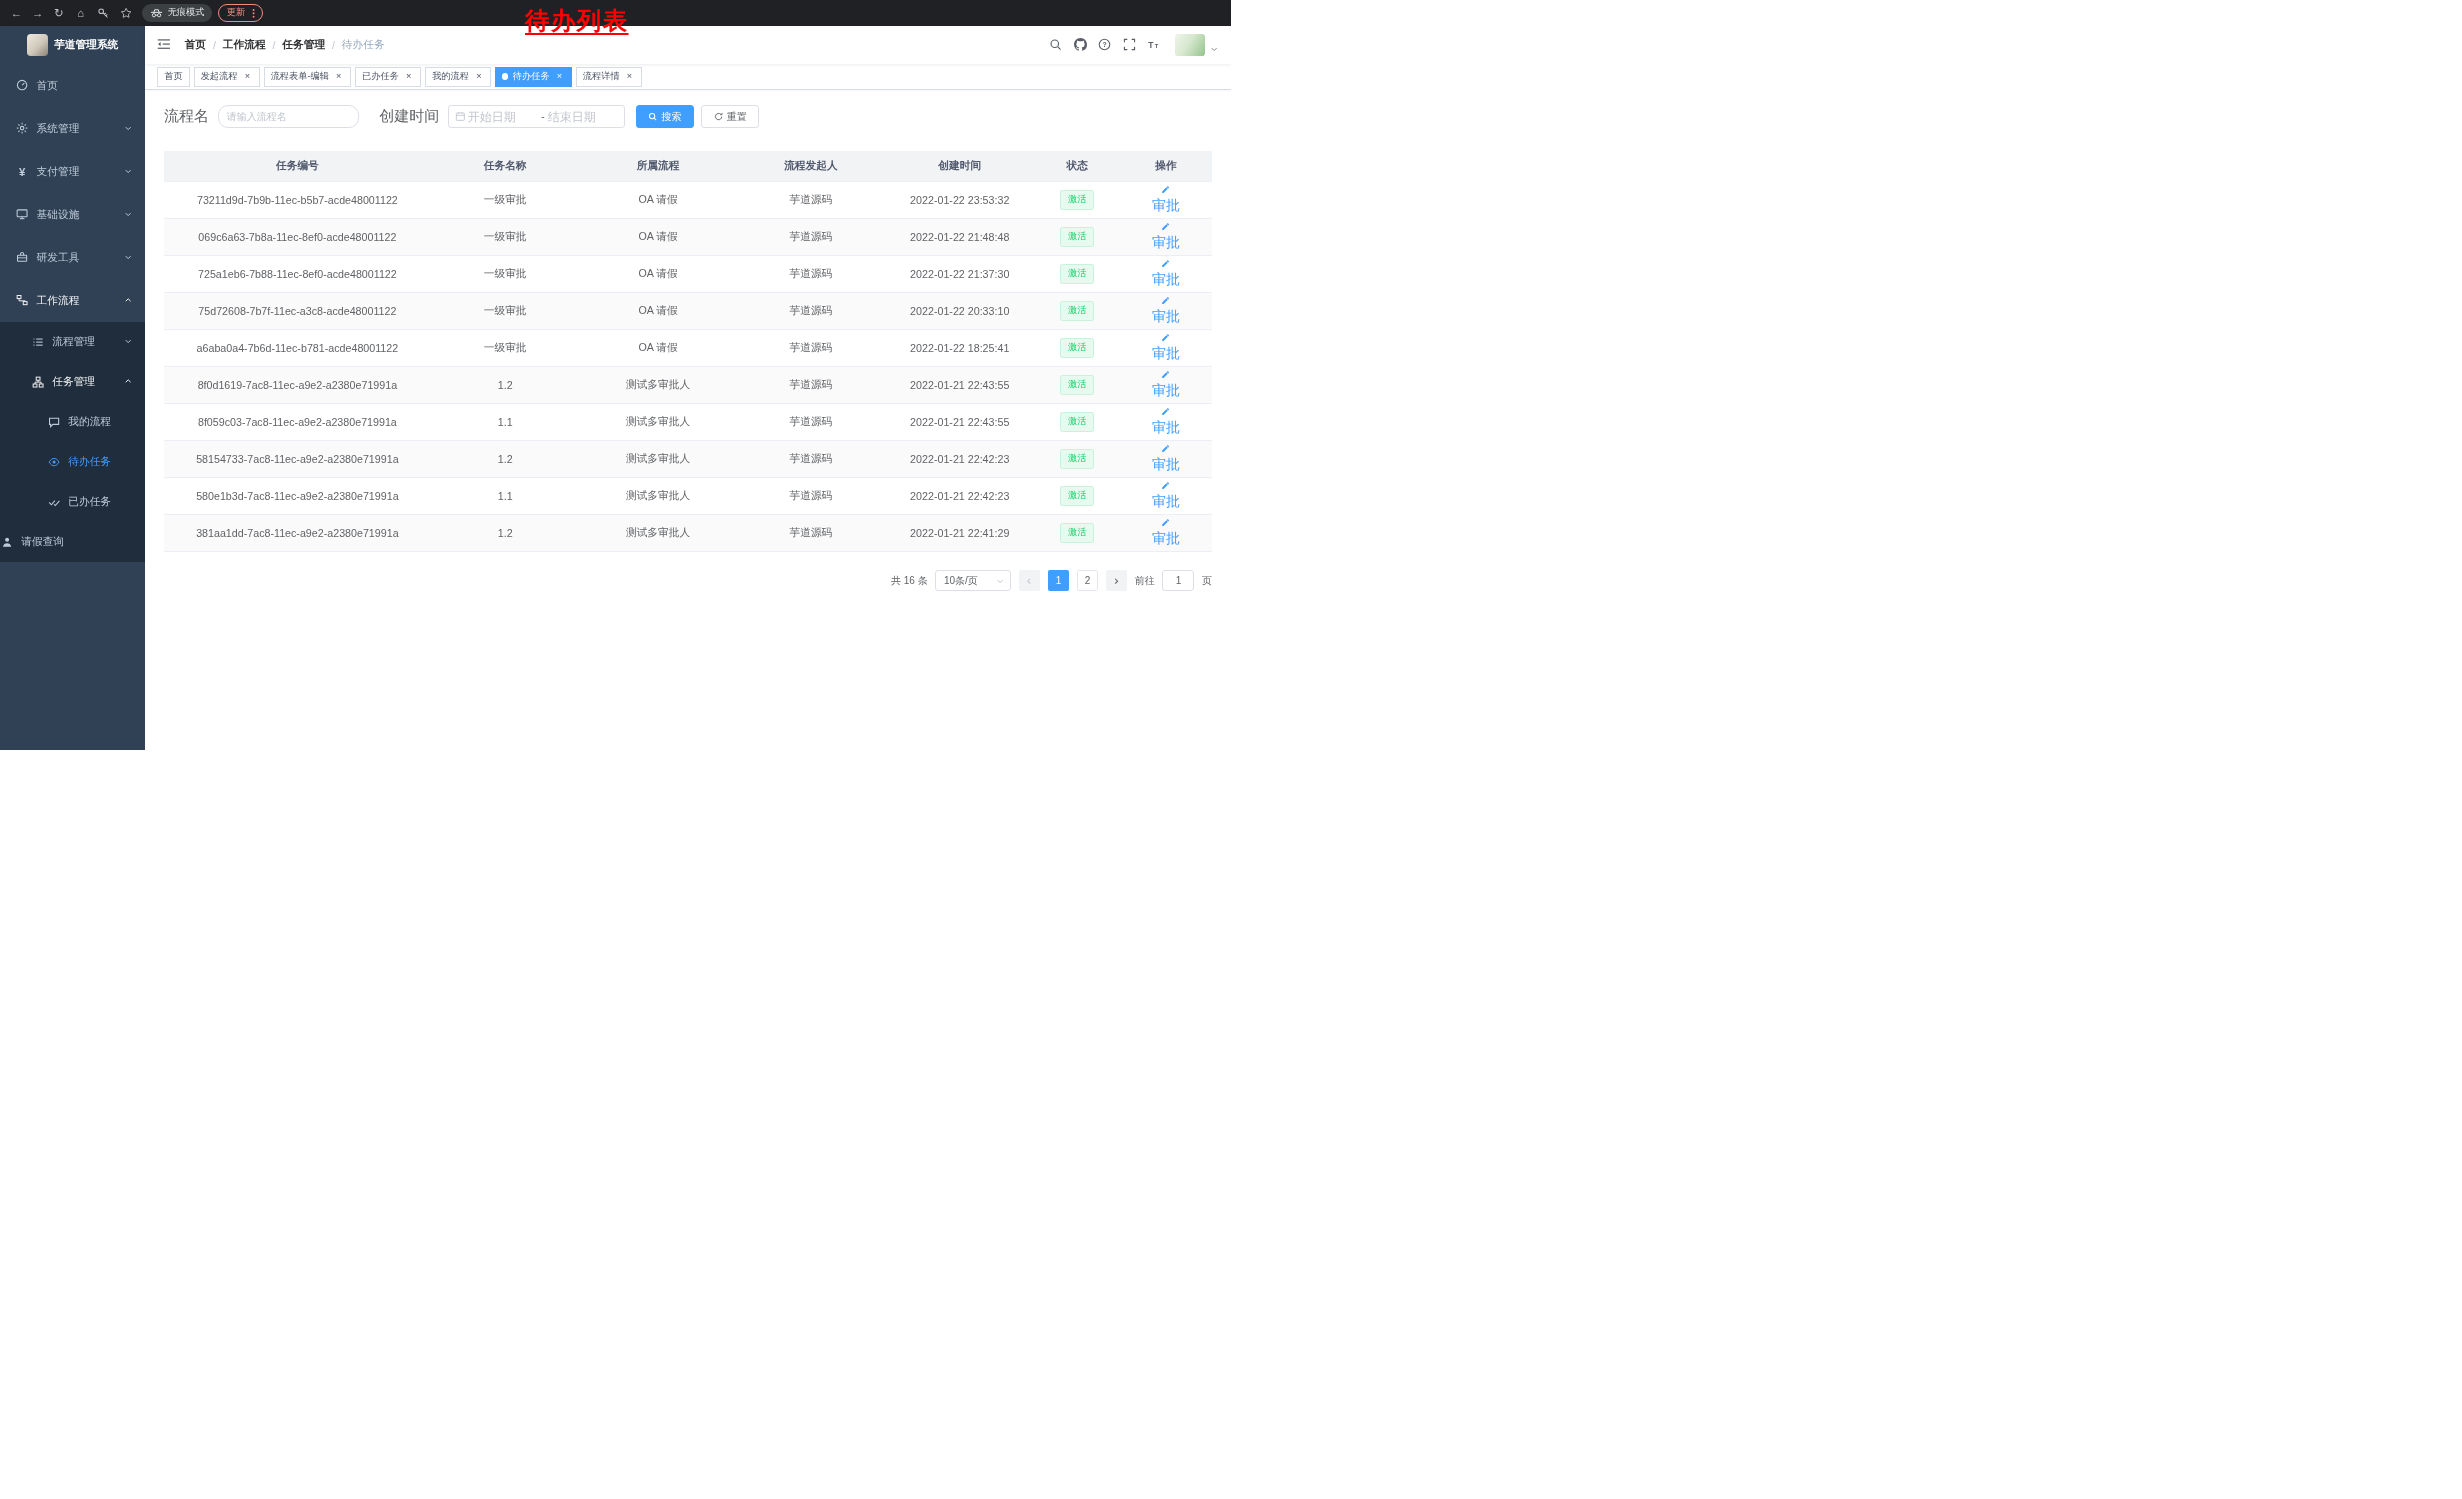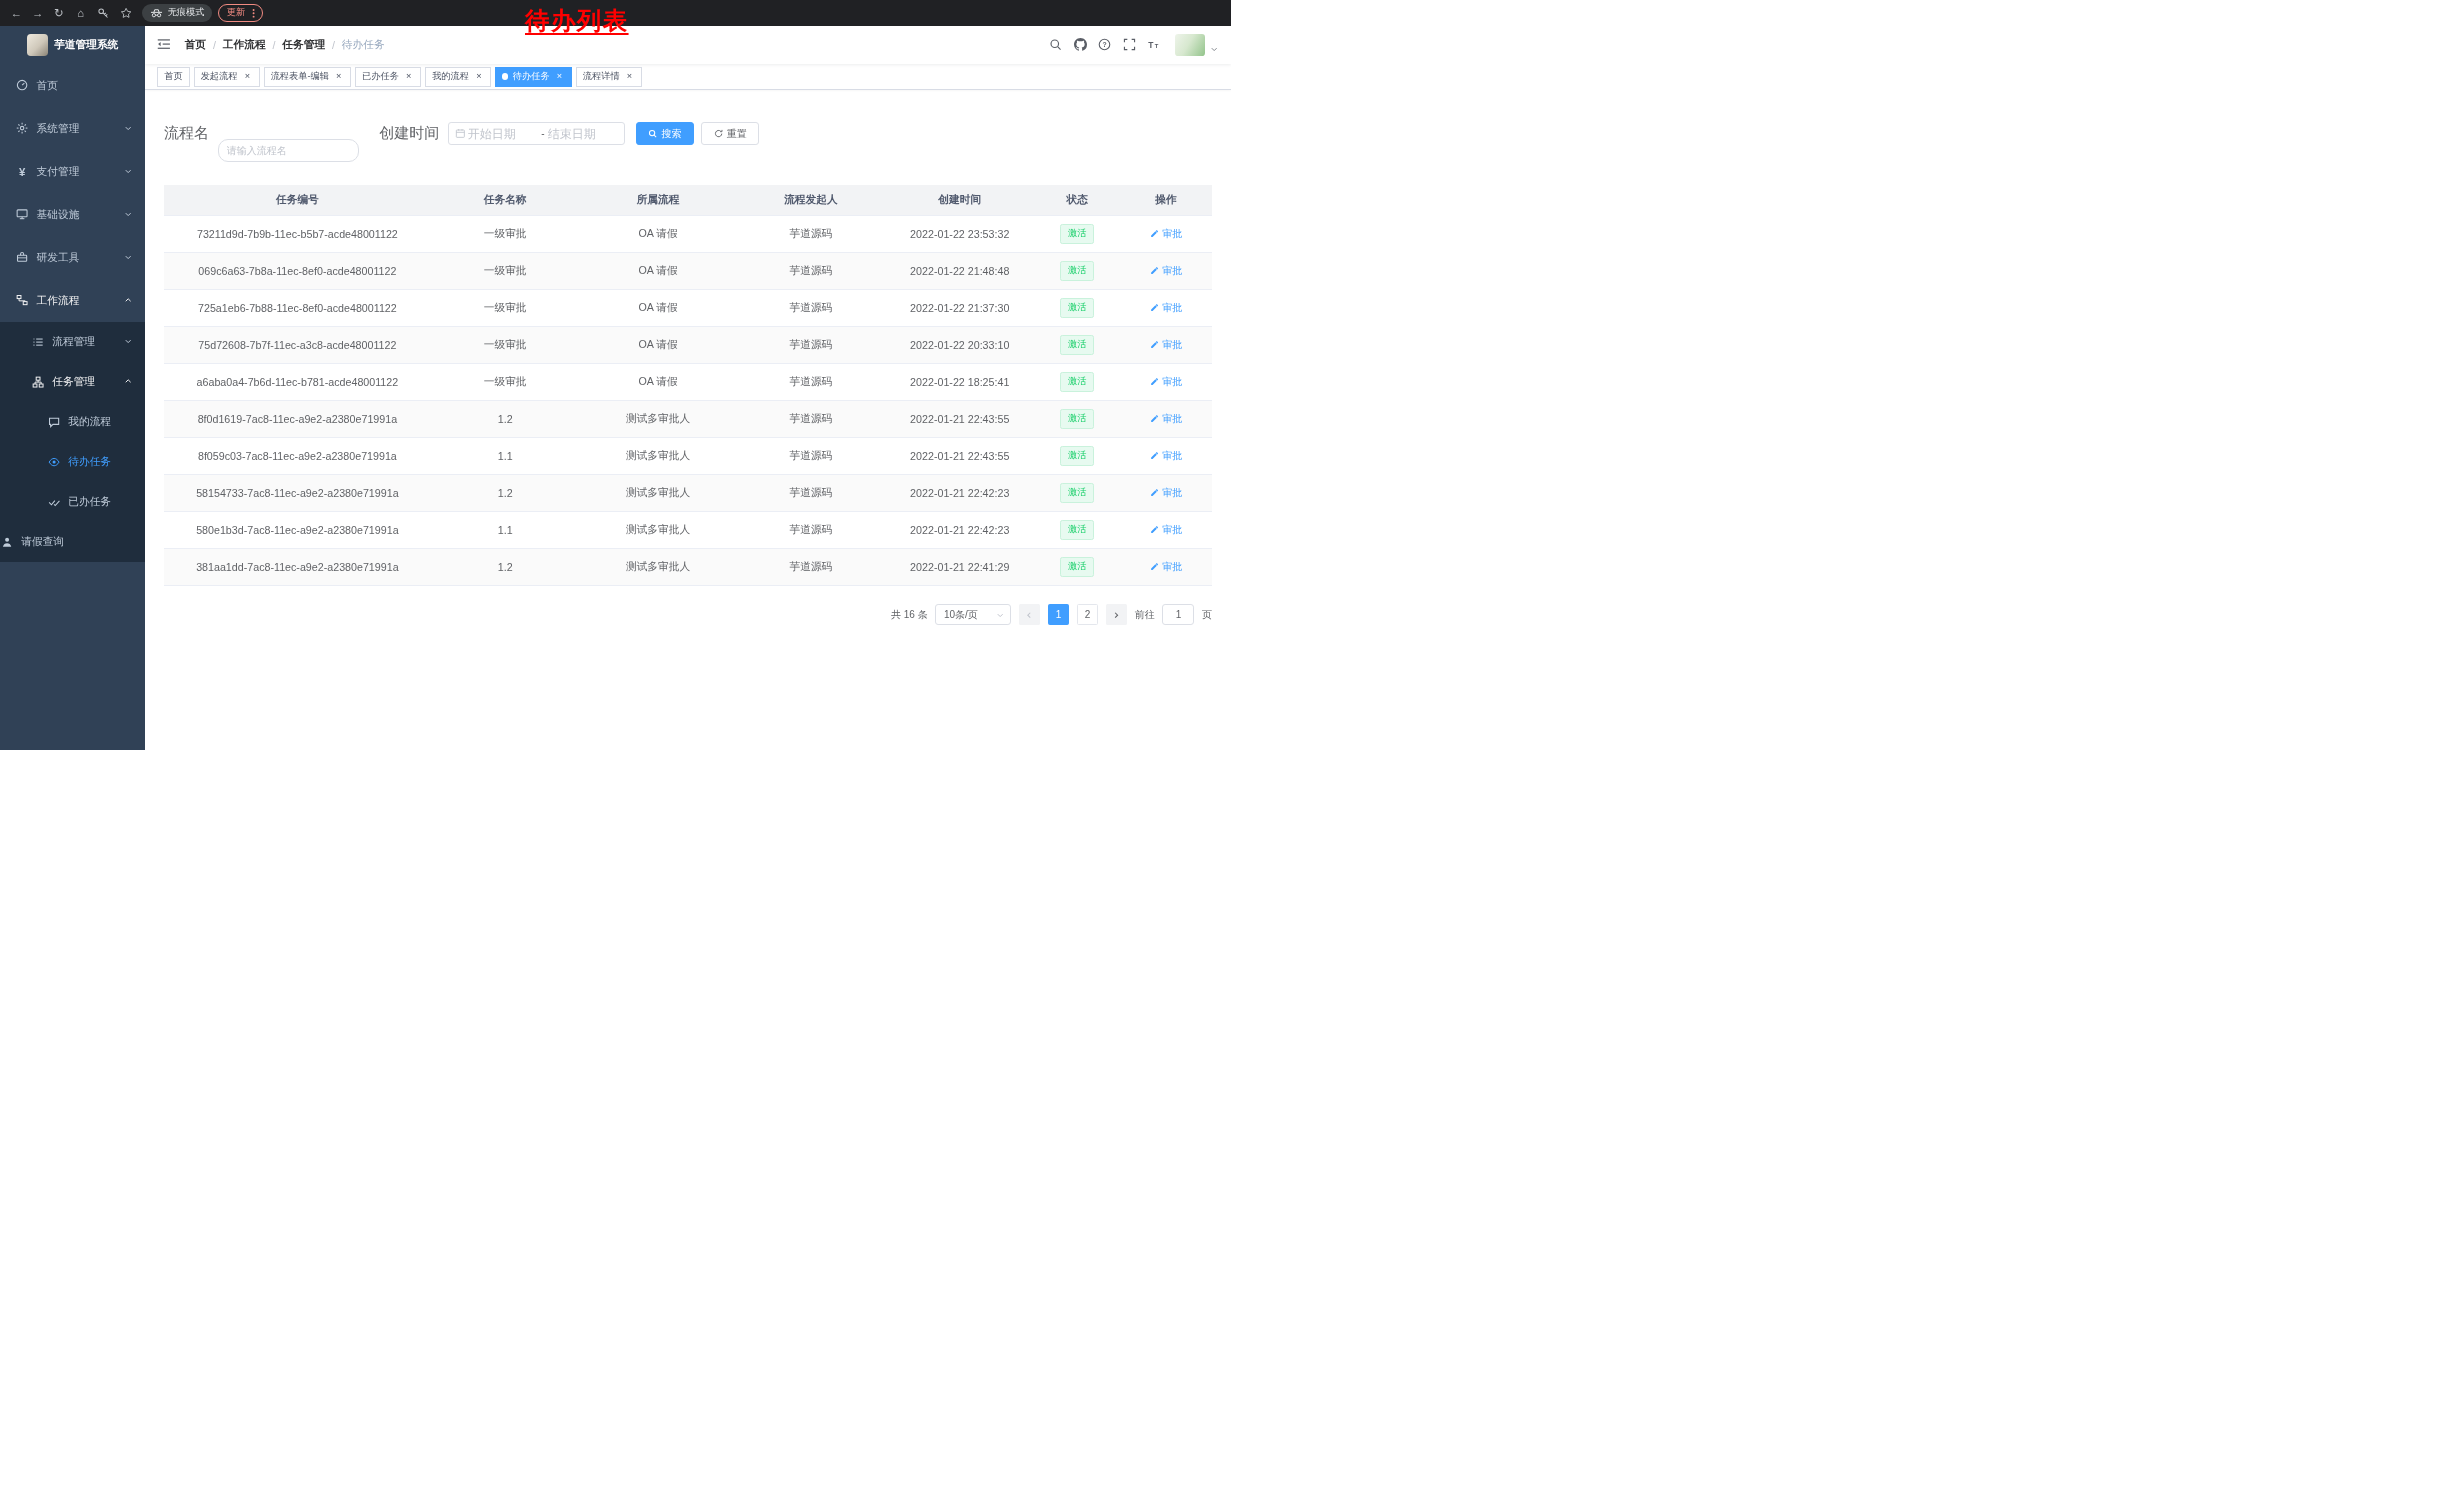--- a/index.html
+++ b/index.html
@@ -60,41 +60,41 @@
   .tag { height:20px; display:flex; align-items:center; gap:3.1px; border:0.8px solid #d8dce5; background:#fff; color:#495060; font-size:9.2px; padding:0 6.1px; cursor:pointer; white-space:nowrap; }
   .tag .dot { width:6.1px; height:6.1px; border-radius:50%; background:#fff; margin-right:1.5px; }
   .tag.active { background:#409eff; border-color:#409eff; color:#fff; }
   .tag-close { width:10.7px; height:10.7px; line-height:10px; text-align:center; border-radius:50%; font-size:9.2px; margin-left:1.5px; }
 
   
   .content { padding:15.3px 19px 0 19px; }
   .filter-row { display:flex; align-items:center; margin-bottom:23px; }
   .f-label { font-size:15px; color:#606266; font-weight:400; margin-right:9.2px; white-space:nowrap; }
   .time-label { margin-left:20px; }
-  .f-input { width:141px; height:23px; border:0.8px solid #dcdfe6; border-radius:10px; padding:0 7.6px; font-size:10px; color:#606266; outline:none; font-family:inherit;margin-top:34px; }
+  .f-input { width:141px; height:23px; border:0.8px solid #dcdfe6; border-radius:10px; padding:0 7.6px; font-size:10px; color:#606266; outline:none; font-family:inherit; }
   .f-input::placeholder { color:#c0c4cc; }
   .range { width:177px; height:23px; border:0.8px solid #dcdfe6; border-radius:3.1px; display:flex; align-items:center; padding:0 6.1px; gap:1.5px; background:#fff; }
   .range .cal { color:#c0c4cc; width:10.7px; height:10.7px; flex:none; }
   .range .cal svg { width:10.7px; height:10.7px; }
   .range input { border:none; outline:none; flex:1; min-width:0; text-align:left; font-size:12px; color:#606266; background:transparent; font-family:inherit; }
   .range input::placeholder { color:#c0c4cc; }
   .range .sep { color:#606266; font-size:10px; padding:0 1.5px; }
   .btn { height:23px; display:inline-flex; align-items:center; gap:3.8px; border-radius:3.1px; font-size:10px; padding:0 11.4px; cursor:pointer; border:0.8px solid #dcdfe6; background:#fff; color:#606266; font-family:inherit; }
   .btn svg { width:9.2px; height:9.2px; }
   .btn-primary { background:#409eff; border-color:#409eff; color:#fff; margin-left:10.7px; }
   .btn-reset { margin-left:7.6px; }
 
   
   .table { width:1048px; font-size:10.7px; color:#606266; }
   .thead-row, .tr { display:flex; }
   .th { height:30.5px; display:flex; align-items:center; justify-content:center; background:#f2f3f5; font-weight:600; color:#515a6e; font-size:10.7px; border-bottom:0.8px solid #ebeef5; }
   .td { height:37px; display:flex; align-items:center; justify-content:center; border-bottom:0.8px solid #ebeef5; background:#fff; }
   .tr.stripe .td { background:#fafafa; }
   .tag-success { background:#e7faf0; color:#13ce66; font-size:9.2px; padding:2.3px 6.9px; border-radius:2.3px; border:0.8px solid #c9f2dc; }
-  .approve-link { color:#409eff; font-size:10px; display:inline-flex; align-items:center; gap:3.1px; cursor:pointer; }
+  .approve-link { color:#409eff; font-size:14px; display:inline-flex; align-items:center; gap:3.1px; cursor:pointer;flex-direction:column; }
   .approve-link .icon svg { width:9.2px; height:9.2px; }
 
   
   .pagination { display:flex; align-items:center; justify-content:flex-end; gap:7.6px; margin-top:18.3px; width:1048px; font-size:10px; color:#606266; }
   .page-size { position:relative; width:76px; height:21.4px; border:0.8px solid #dcdfe6; border-radius:3.1px; display:flex; align-items:center; padding:0 18.3px 0 7.6px; cursor:pointer; }
   .page-size .chev { position:absolute; right:5.3px; top:6.1px; color:#c0c4cc; width:9.2px; height:9.2px; }
   .page-size .chev svg { width:8.4px; height:8.4px; }
   .pager-btn { width:21.4px; height:21.4px; border-radius:1.5px; background:#f2f3f5; display:flex; align-items:center; justify-content:center; color:#606266; cursor:pointer; }
   .pager-btn.disabled { color:#c0c4cc; cursor:default; }
   .pager-btn svg { width:8.4px; height:8.4px; }

